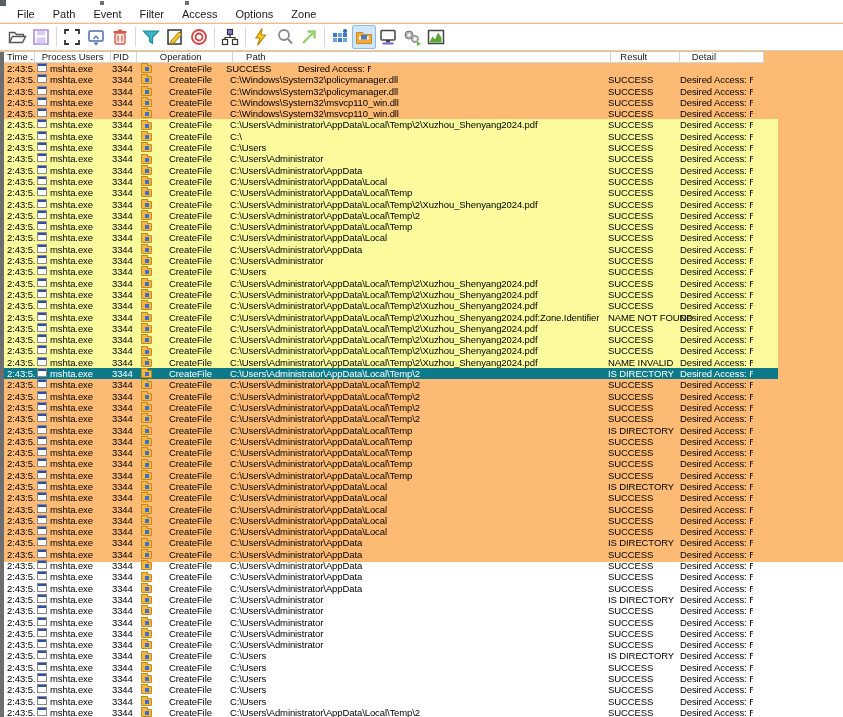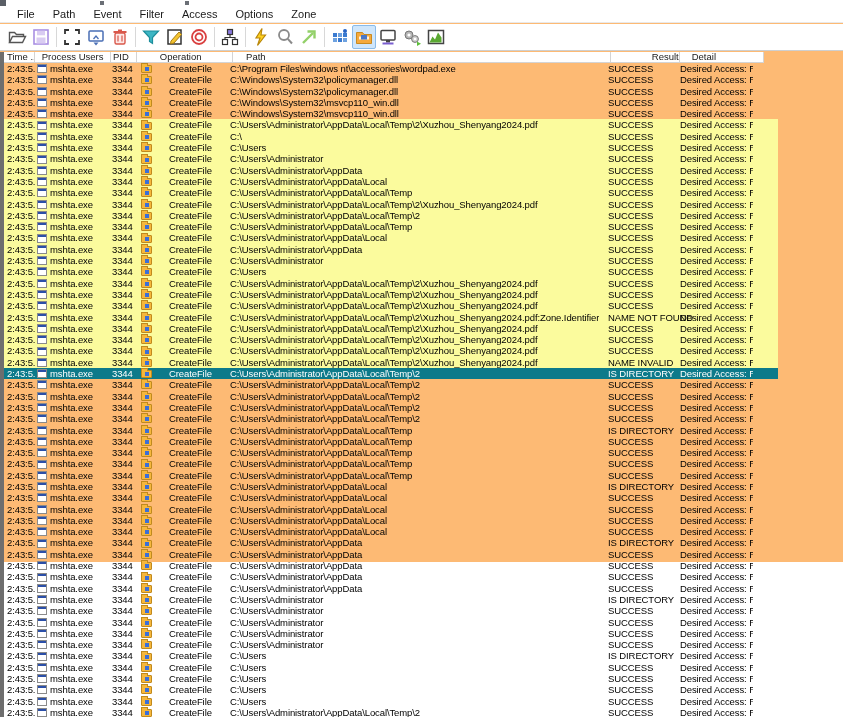--- a/index.html
+++ b/index.html
@@ -32,32 +32,32 @@
   
   .col-header { position:absolute; left:4px; top:52px; width:760px; height:11px; background:#fff;
                 border-bottom:1px solid #d4d4d4; display:flex; font-size:9.5px; color:#1a1a1a; }
   .hcell { height:11px; line-height:10px; border-right:1px solid #d4d4d4; overflow:hidden;
            white-space:nowrap; }
   .h-time    { width:31px;  padding-left:3px; }
   .h-process { width:77px;  padding-left:7px; }
   .h-pid     { width:26px;  text-align:center; padding-right:5px; }
   .h-op      { width:79px;  padding-left:5px;margin-left:18px; }
   .h-path    { width:382px; padding-left:13px; }
-  .h-result  { width:69px;  padding-left:9px;text-align:right; }
+  .h-result  { width:69px;  padding-left:9px; }
   .h-detail  { width:85px;  padding-left:12px; }
 
   
   .event-list { position:absolute; left:4px; top:63px; width:839px; height:654px; overflow:hidden; }
   .row { display:flex; align-items:center; width:774px; height:11.3px; font-size:9.5px;
          letter-spacing:-0.1px; color:#000; white-space:nowrap; cursor:default; }
   .row-yellow   { background:#fbfb9d; }
   .row-selected { background:#0d7a8a; color:#fff; }
   .cell { overflow:hidden; white-space:nowrap; height:11.3px; line-height:11.3px; }
   .c-time    { width:31px; padding-left:3px; }
-  .c-proc    { width:77px; display:flex; align-items:center; gap:3px; padding-left:2px; }
+  .c-proc    { width:77px; display:flex; gap:3px; padding-left:2px; }
   .c-pid     { width:26px; text-align:left; padding-right:5px; }
   .c-op      { width:79px; display:flex; align-items:center; gap:17px; padding-left:3px; }
   .c-path    { width:382px; padding-left:13px; }
   .c-result  { width:69px; padding-left:9px; overflow:visible; }
   .c-detail  { width:85px; padding-left:12px; }
 
   
   .proc-icon { flex:0 0 auto; width:10px; height:9px; background:#fff; border:1px solid #8a8a8a;
                position:relative; }
   .proc-icon::before { content:""; position:absolute; left:0; top:0; width:8px; height:2px;
@@ -230,21 +230,20 @@
     <div class="cell c-time">2:43:5...</div>
     <div class="cell c-proc">
       <div class="proc-icon"></div>
       <span>mshta.exe</span>
     </div>
     <div class="cell c-pid">3344</div>
     <div class="cell c-op">
       <div class="op-icon"></div>
       <span>CreateFile</span>
     </div>
-    <div class="cell c-path">C:\Program Files\windows nt\accessories\wordpad.exe</div>
     <div class="cell c-result">SUCCESS</div>
     <div class="cell c-detail">Desired Access: R...</div>
   </div>
       <div class="row">
     <div class="cell c-time">2:43:5...</div>
     <div class="cell c-proc">
       <div class="proc-icon"></div>
       <span>mshta.exe</span>
     </div>
     <div class="cell c-pid">3344</div>

